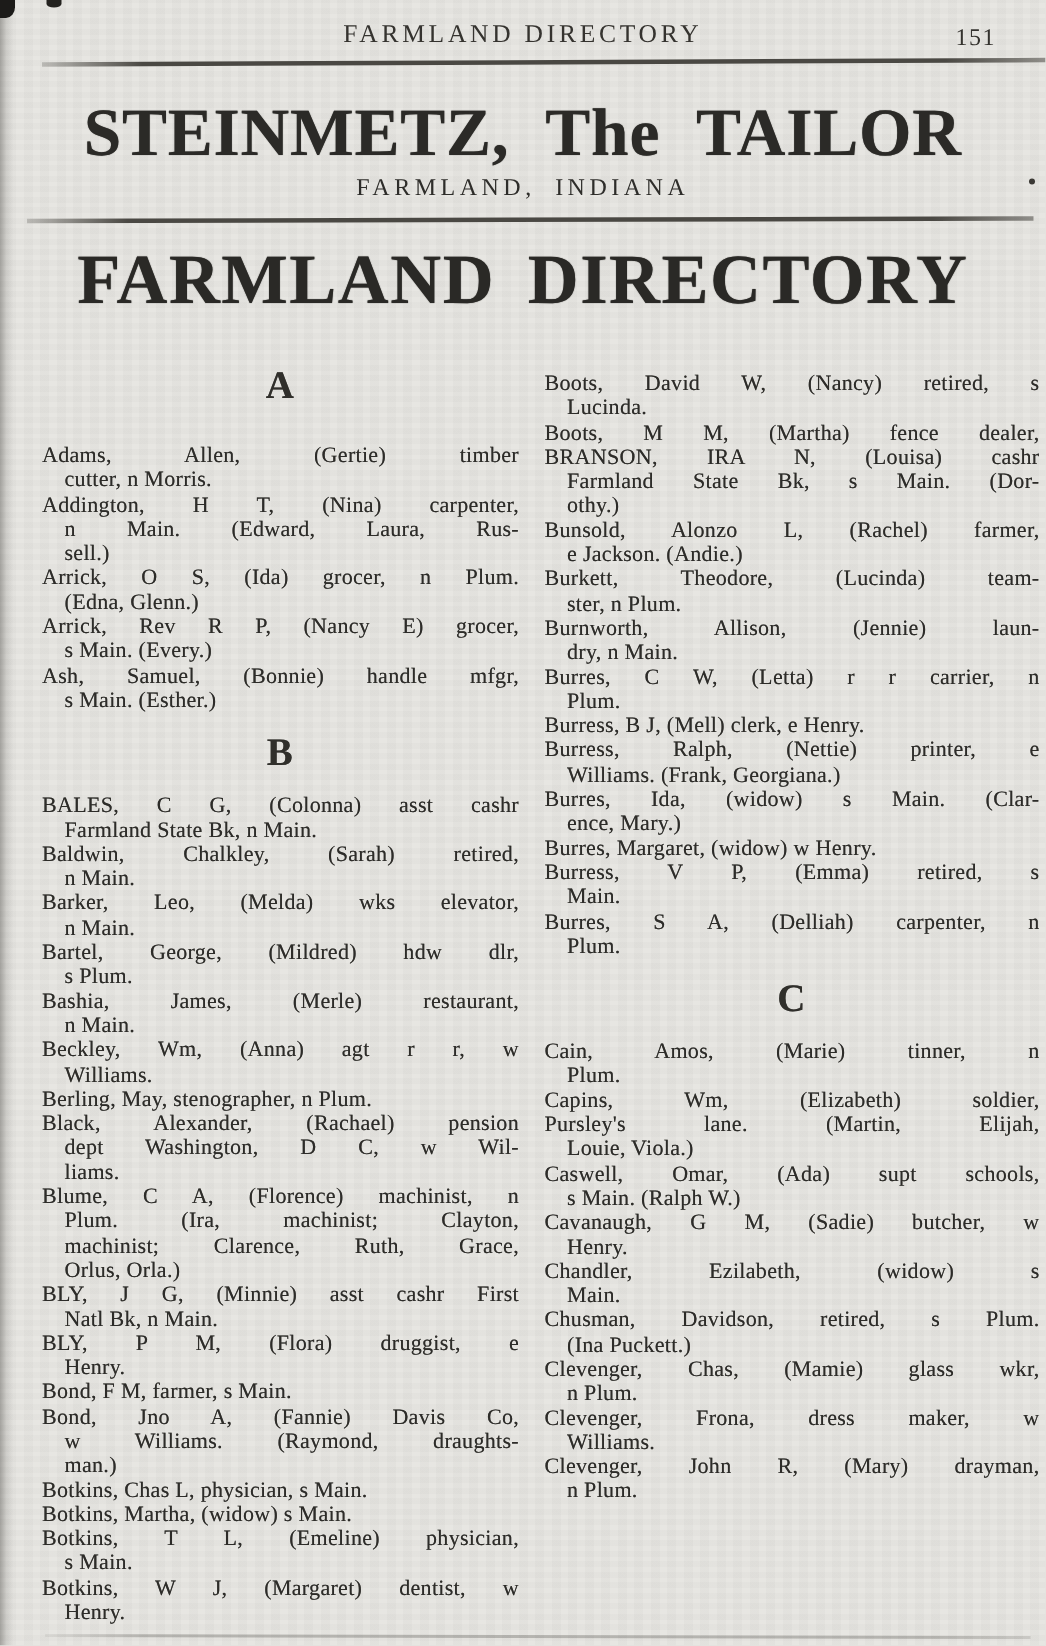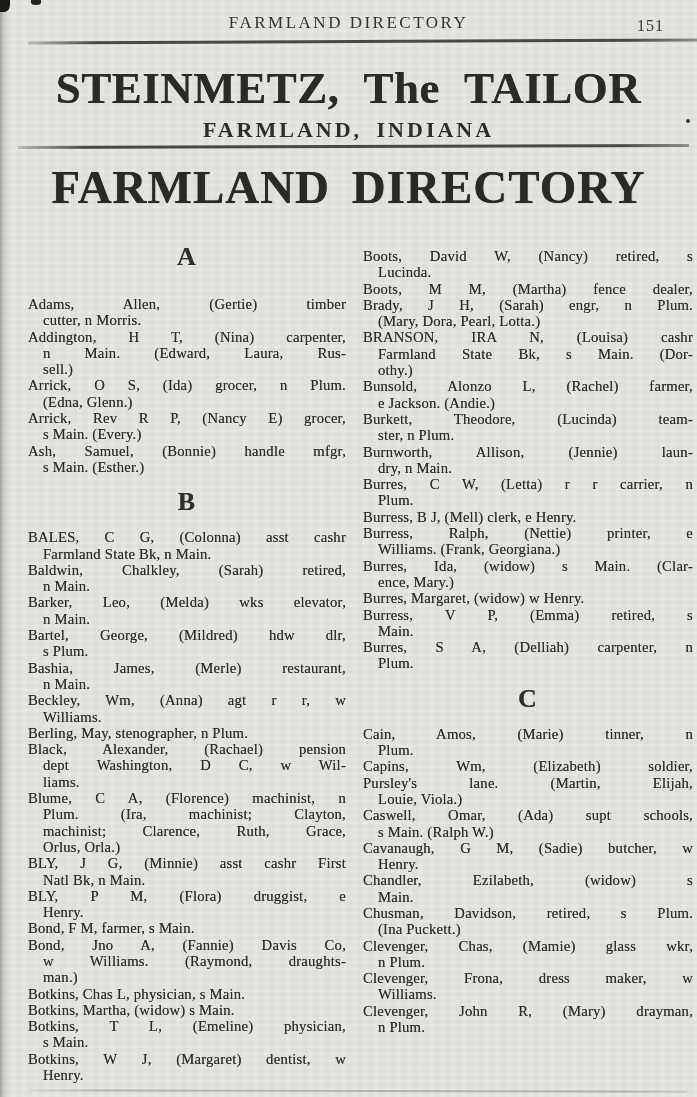--- a/index.html
+++ b/index.html
@@ -28,21 +28,21 @@
   .rule-ad{left:18px;right:8px;top:145px;height:2.5px;transform:rotate(-0.15deg);}
   .rule-bottom{left:30px;right:10px;top:1090px;height:2px;opacity:0.30;transform:rotate(0.12deg);}
   
   .running-header{position:absolute;top:13px;left:0;width:100%;text-align:center;
     font-size:17px;letter-spacing:2.5px;color:#35332f;}
   .page-number{position:absolute;top:17px;left:637px;font-size:16px;letter-spacing:1px;color:#35332f;}
   
   .ad{position:absolute;top:62px;left:0;width:100%;text-align:center;}
   .ad-title{font-size:45px;font-weight:bold;letter-spacing:0.5px;word-spacing:13px;color:#2b2a27;
     text-shadow:0 0 0.6px rgba(43,42,39,0.8);}
-  .ad-subtitle{font-size:22px;font-weight:bold;letter-spacing:3px;word-spacing:6px;margin-top:3px;color:#2e2d2a;}
+  .ad-subtitle{font-size:16px;font-weight:normal;letter-spacing:3px;word-spacing:6px;margin-top:3px;color:#2e2d2a;}
   
   .directory-title{position:absolute;top:160px;left:0;width:100%;text-align:center;
     font-size:47px;font-weight:bold;letter-spacing:1px;word-spacing:9px;color:#2a2926;
     text-shadow:0 0 0.7px rgba(42,41,38,0.85);}
   
   .columns{position:absolute;top:240px;left:28px;width:665px;display:flex;gap:17px;}
   .col{font-size:14.7px;line-height:16.3px;letter-spacing:0.2px;color:#2d2c29;
     text-shadow:0 0 0.4px rgba(45,44,41,0.65);}
   .col-left{width:318px;}
   .col-right{width:330px;padding-top:8px;}
@@ -174,24 +174,20 @@
       </div>
     <div class="col col-right" id="col-right">
         <div class="entry">
           <div class="line jst">Boots, David W, (Nancy) retired, s</div>
           <div class="line ind">Lucinda.</div>
         </div>
         <div class="entry">
           <div class="line jst">Boots, M M, (Martha) fence dealer,</div>
         </div>
         <div class="entry">
-          <div class="line jst">Brady, J H, (Sarah) engr, n Plum.</div>
-          <div class="line ind">(Mary, Dora, Pearl, Lotta.)</div>
-        </div>
-        <div class="entry">
           <div class="line jst">BRANSON, IRA N, (Louisa) cashr</div>
           <div class="line ind jst">Farmland State Bk, s Main. (Dor-</div>
           <div class="line ind">othy.)</div>
         </div>
         <div class="entry">
           <div class="line jst">Bunsold, Alonzo L, (Rachel) farmer,</div>
           <div class="line ind">e Jackson. (Andie.)</div>
         </div>
         <div class="entry">
           <div class="line jst">Burkett, Theodore, (Lucinda) team-</div>

